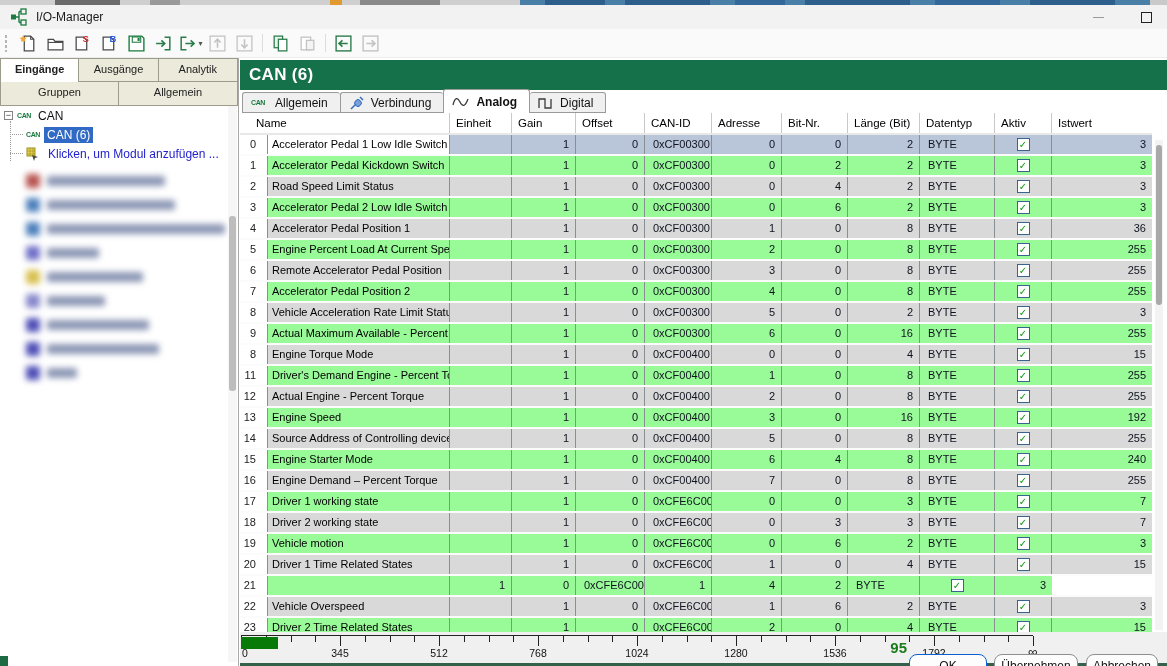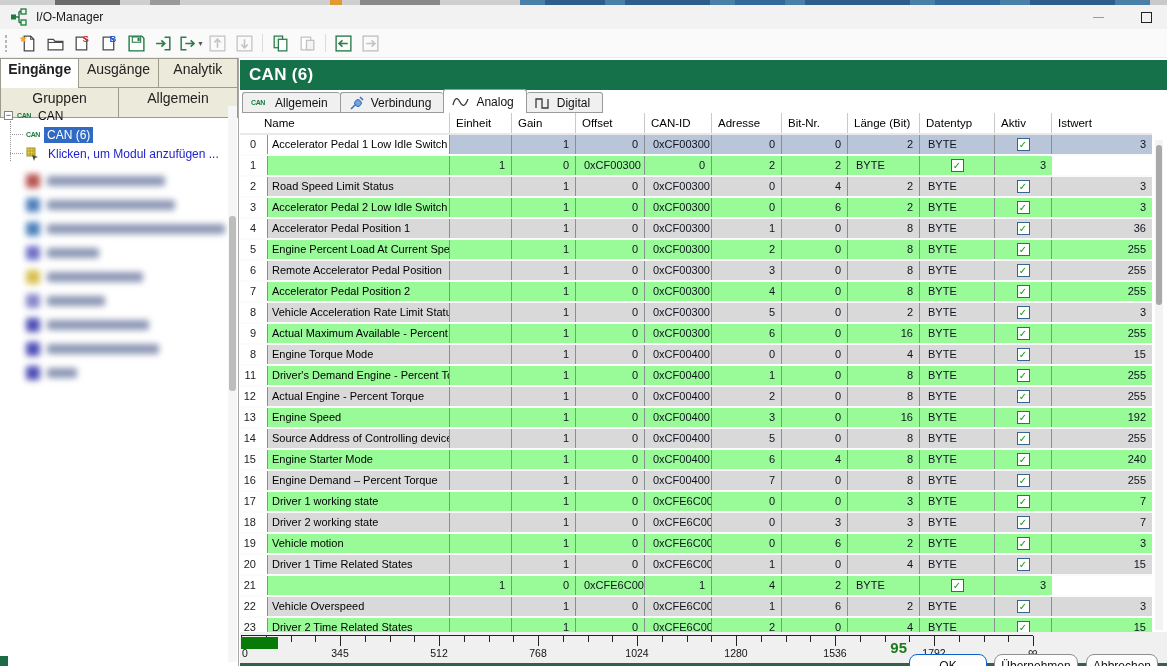--- a/index.html
+++ b/index.html
@@ -25,21 +25,21 @@
   .toolbar { position:absolute; left:0; top:29px; width:1167px; height:29px; background:#fafafa; display:flex; align-items:center; border-bottom:1px solid #ececec; }
   .grip { width:5px; height:18px; margin:0 6px 0 4px; background-image:radial-gradient(#b5b5b5 1px, transparent 1.2px); background-size:4px 5px; }
   .tbtn { width:27px; height:24px; border:none; background:transparent; display:flex; align-items:center; justify-content:center; padding:0; }
   .tbtn svg { display:block; }
   .tsep { width:1px; height:18px; background:#dcdcdc; margin:0 4px; }
   .caret { font-size:8px; color:#555; margin-left:1px; }
 
   
   .sidebar { position:absolute; left:0; top:58px; width:239px; height:608px; background:#fff; border-right:1px solid #a8a8a8; }
   .stab-row { display:flex; }
-  .stab { height:30px; line-height:20px; text-align:center; background:#eceada; border:1px solid #9d9b8b; border-left:none; font-size:14px; color:#222; cursor:default; }
+  .stab { height:24px; line-height:20px; text-align:center; background:#eceada; border:1px solid #9d9b8b; border-left:none; font-size:11px; color:#222; cursor:default; }
   .stab:first-child { border-left:1px solid #9d9b8b; }
   .stab.active { background:#fff; font-weight:bold; border-bottom:none; }
   .r1 .stab { width:79.6px; }
   .r2 .stab { width:119.5px; border-top:none; }
   .tree { position:absolute; left:2px; top:48px; right:12px; font-size:12px; }
   .tree-row { display:flex; align-items:center; height:19px; white-space:nowrap; }
   .expander { width:9px; height:9px; border:1px solid #848484; background:#fff; font-size:9px; line-height:7px; text-align:center; color:#333; margin:0 4px 0 2px; }
   .can-logo { font-size:7px; font-weight:bold; color:#1b7a3f; letter-spacing:-0.4px; margin-right:4px; font-family:"Liberation Sans",sans-serif; }
   .tree-label { padding:1px 3px; }
   .tree-label.sel { background:#316ac5; color:#fff; }
@@ -54,28 +54,28 @@
   .red-bar { height:10px; border-radius:2px; background:#8d97b5; }
   .side-scroll { position:absolute; right:1px; top:48px; width:9px; height:556px; background:#f6f6f6; }
   .side-scroll .thumb { position:absolute; left:1px; top:110px; width:7px; height:175px; background:#bdbdbd; border-radius:3px; }
 
   
   .main { position:absolute; left:240px; top:58px; width:927px; height:608px; background:#fff; }
   .panel-header { position:absolute; left:0; top:2px; width:927px; height:30px; background:var(--hdr-green,#15714a); color:#fff; font-weight:bold; font-size:17px; line-height:30px; padding-left:9px; letter-spacing:0.3px; }
   .main-tabs { position:absolute; left:2px; top:32px; height:23px; display:flex; align-items:flex-end; }
   .mtab { height:21px; display:flex; align-items:center; gap:6px; padding:0 12px 0 8px; background:#f0f0f0; border:1px solid #9a9a9a; border-right:none; font-size:12px; border-radius:3px 3px 0 0; cursor:default; }
   .mtab:last-child { border-right:1px solid #9a9a9a; }
-  .mtab.active { height:24px; background:#fff; font-weight:normal; border-right:1px solid #9a9a9a; border-bottom:none; z-index:2; }
+  .mtab.active { height:24px; background:#fff; font-weight:bold; border-right:1px solid #9a9a9a; border-bottom:none; z-index:2; }
   .mtab.active + .mtab { border-left:none; }
   .mt-ico { display:flex; align-items:center; }
 
   
   .grid-header { position:absolute; left:0; top:55px; width:912px; height:22px; display:grid; grid-template-columns:210px 62px 64px 69px 67px 70px 66px 72px 75px 57px 100px; background:#fff; border-bottom:2px solid #e8e8e8; }
   .hcell { font-size:11.5px; line-height:20px; padding-left:6px; border-right:1px solid #c9c9c9; color:#000; white-space:nowrap; overflow:hidden; }
-  .hcell:first-child { padding-left:24px; }
+  .hcell:first-child { padding-left:16px; }
   .hcell:last-child { border-right:none; }
   .grid-body { position:absolute; left:0; top:77px; width:912px; height:497px; overflow:hidden; }
   .trow { display:grid; grid-template-columns:28px 182px 62px 64px 69px 67px 70px 66px 72px 75px 57px 100px; height:21px; border-bottom:2px solid #fbfbfb; }
   .tcell { font-size:11px; line-height:19px; border-right:1px solid #8a8f93; white-space:nowrap; overflow:hidden; color:#10131f; }
   .tcell:last-child { border-right:none; }
   .tcell.gut { background:#fff !important; text-align:right; padding-right:11px; color:#222; }
   .tcell.name { padding-left:4px; color:#000; }
   .tcell.num { text-align:right; padding-right:6px; }
   .tcell.lft { padding-left:8px; }
   .tcell.ctr { display:flex; align-items:center; justify-content:center; }
@@ -362,20 +362,21 @@
           <div class="tcell num">0</div>
           <div class="tcell num">2</div>
           <div class="tcell lft">BYTE</div>
           <div class="tcell ctr">
             <div class="cbox">✓</div>
           </div>
           <div class="tcell num">3</div>
         </div>
         <div class="trow green">
           <div class="tcell gut">1</div>
+          <div class="tcell name">Accelerator Pedal Kickdown Switch</div>
           <div class="tcell num"></div>
           <div class="tcell num">1</div>
           <div class="tcell num">0</div>
           <div class="tcell lft">0xCF00300</div>
           <div class="tcell num">0</div>
           <div class="tcell num">2</div>
           <div class="tcell num">2</div>
           <div class="tcell lft">BYTE</div>
           <div class="tcell ctr">
             <div class="cbox">✓</div>

